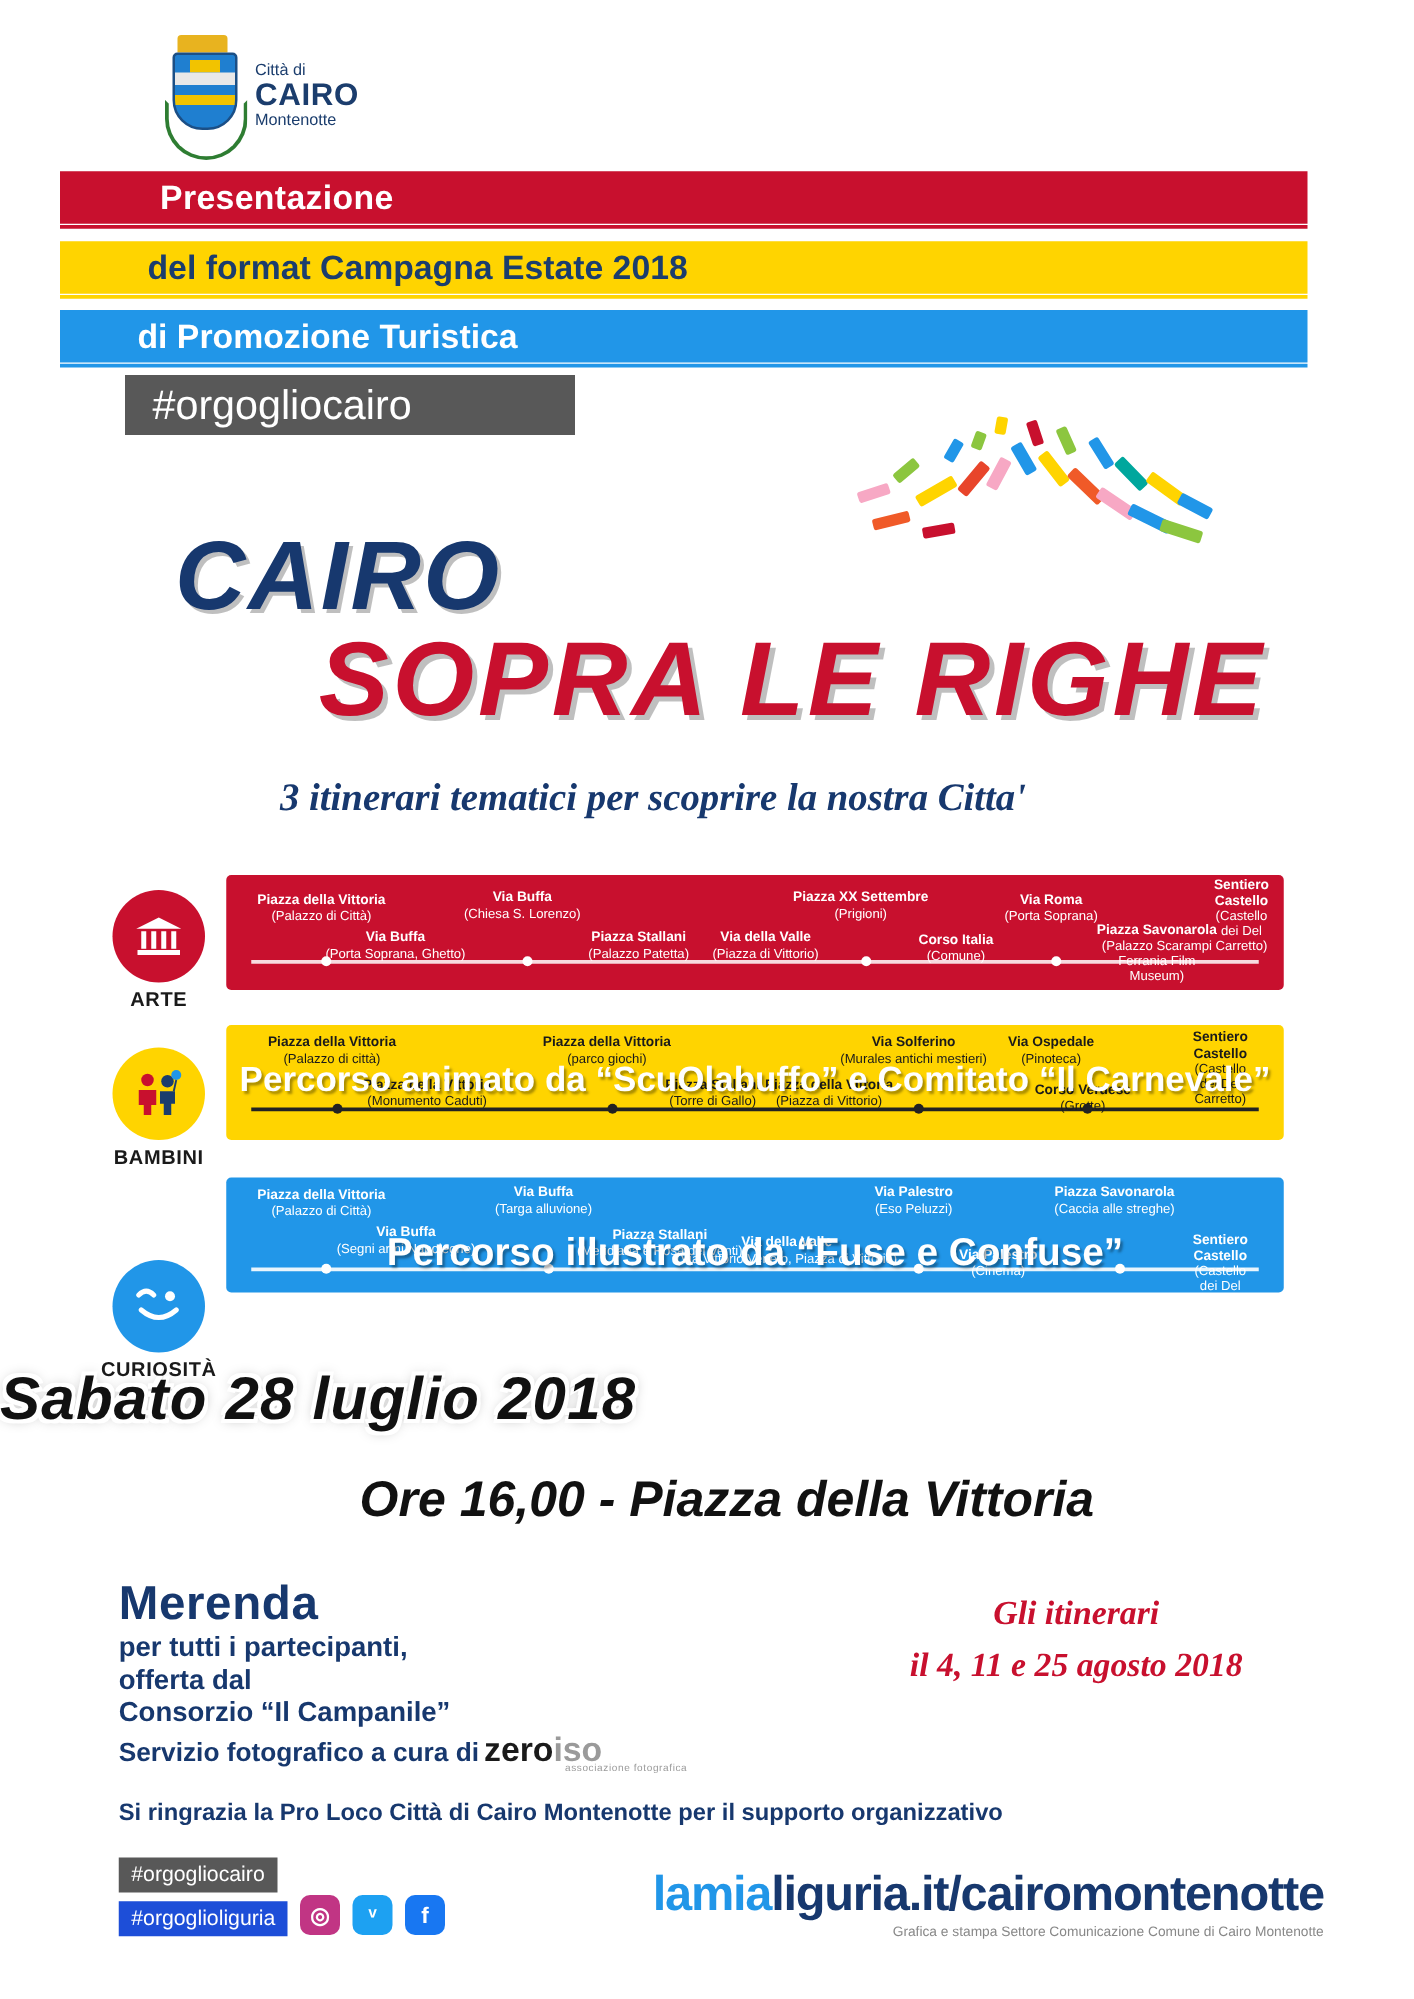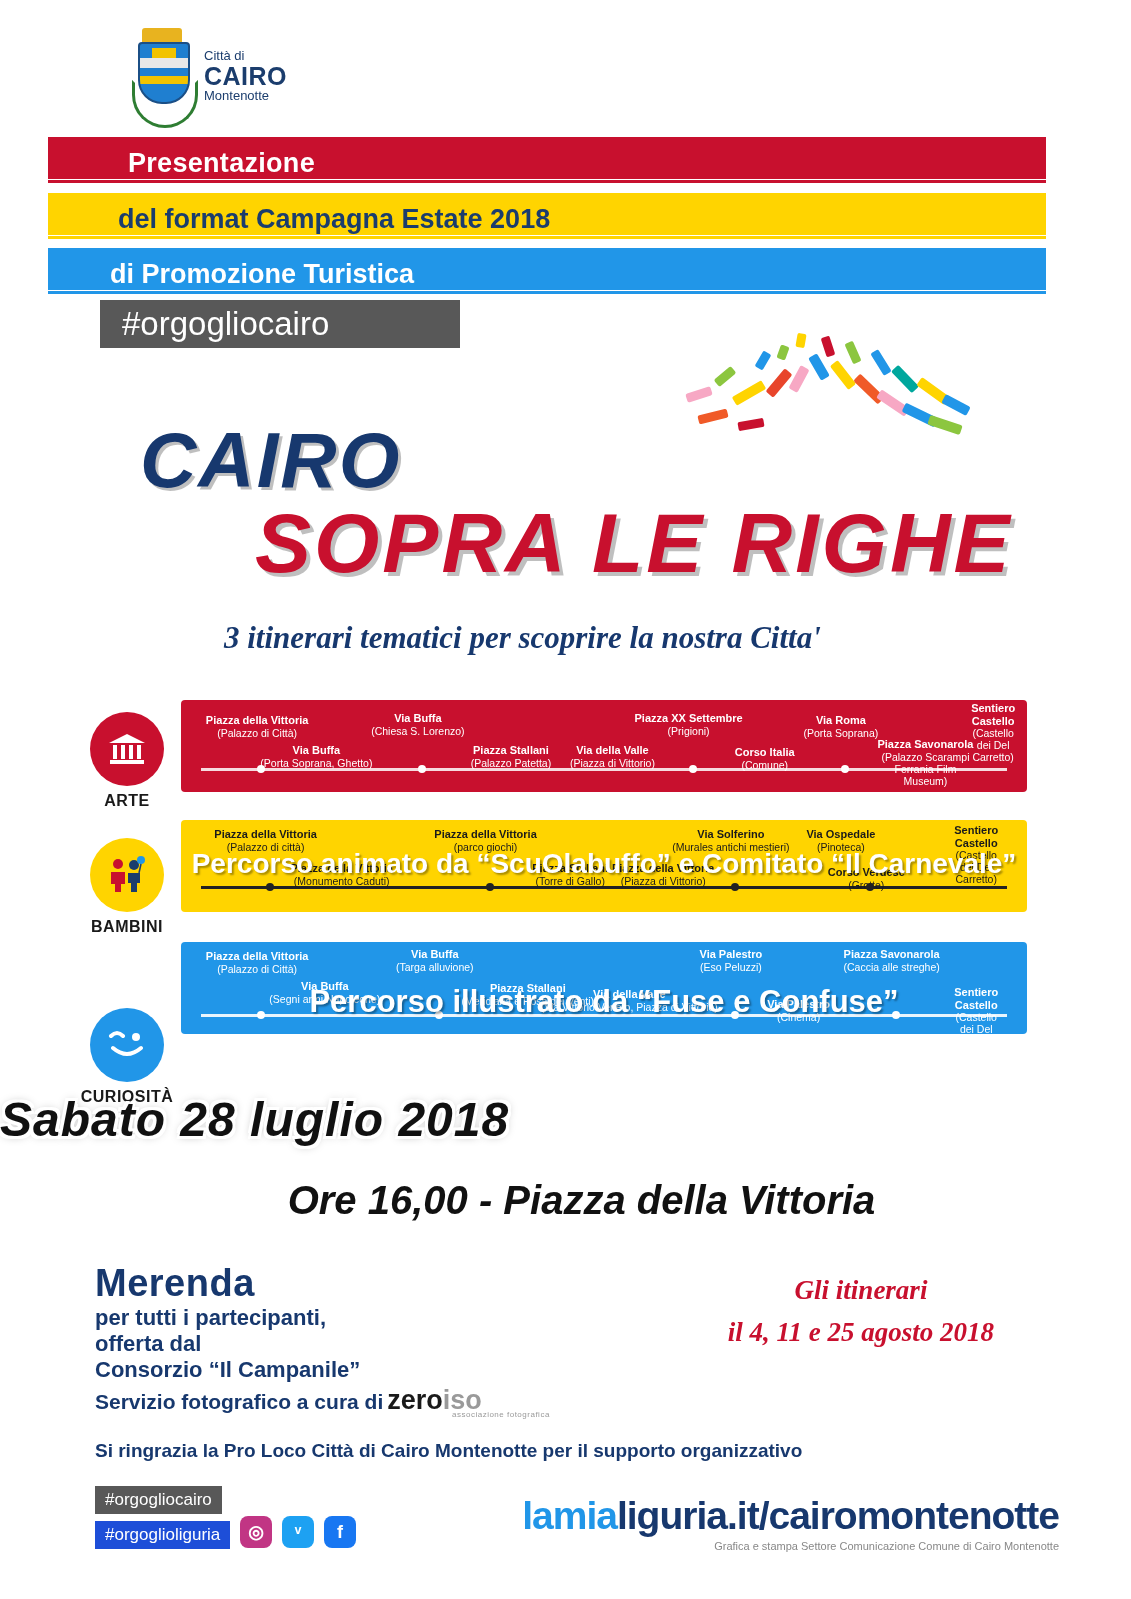--- a/index.html
+++ b/index.html
@@ -18,21 +18,21 @@
   .crest .shield .band{position:absolute;left:0;top:14px;width:100%;height:10px;background:#e8e8e8;}
   .crest .shield .band2{position:absolute;left:0;top:32px;width:100%;height:8px;background:#f2c300;}
   .crest .shield .castle{position:absolute;left:12px;top:4px;width:24px;height:10px;background:#f2c300;}
   .crest .wreath{position:absolute;left:2px;top:52px;width:60px;height:42px;border:3px solid #2e7d32;border-top-color:transparent;border-radius:0 0 40px 40px;}
   .crest-text{line-height:1.05;color:#1b3d6d;}
   .crest-text .t1{font-size:13px;}
   .crest-text .t2{font-size:25px;font-weight:bold;letter-spacing:.5px;}
   .crest-text .t3{font-size:13px;}
 
   
-  .bar{position:absolute;color:#fff;font-weight:bold;display:flex;align-items:flex-end;}
+  .bar{position:absolute;color:#fff;font-weight:bold;display:flex;align-items:center;}
   .bar .txt{position:relative;z-index:2;}
   .bar-red{left:48px;top:137px;width:998px;height:42px;background:#c8102e;}
   .bar-red .txt{margin-left:80px;font-size:27px;color:#fff;letter-spacing:.3px;}
   .bar-yellow{left:48px;top:193px;width:998px;height:42px;background:#ffd400;}
   .bar-yellow .txt{margin-left:70px;font-size:27px;color:#1b3d6d;}
   .bar-blue{left:48px;top:248px;width:998px;height:42px;background:#2196e8;}
   .bar-blue .txt{margin-left:62px;font-size:27px;color:#fff;}
   .bar .underline{position:absolute;left:0;bottom:-4px;width:100%;height:3px;}
   .bar-red .underline{background:#c8102e;}
   .bar-yellow .underline{background:#ffd400;}

